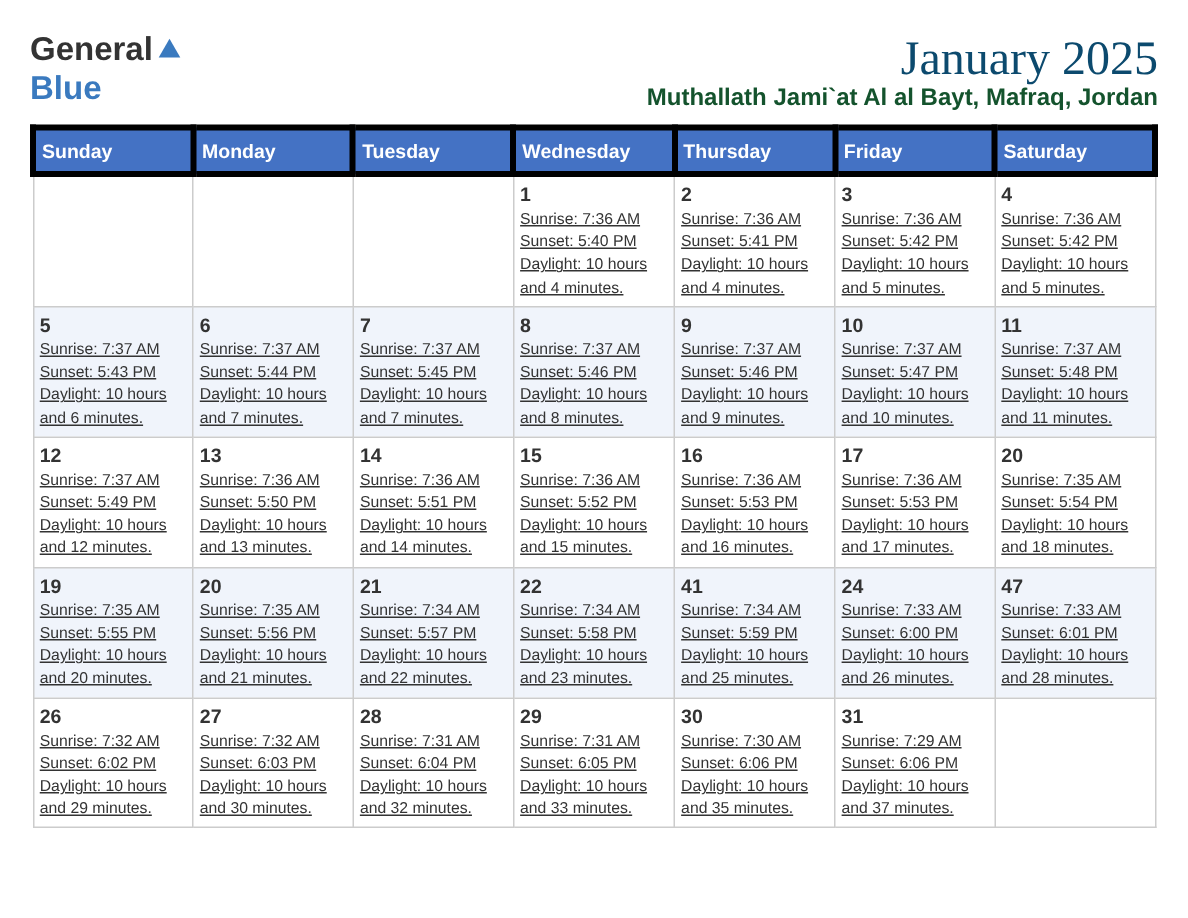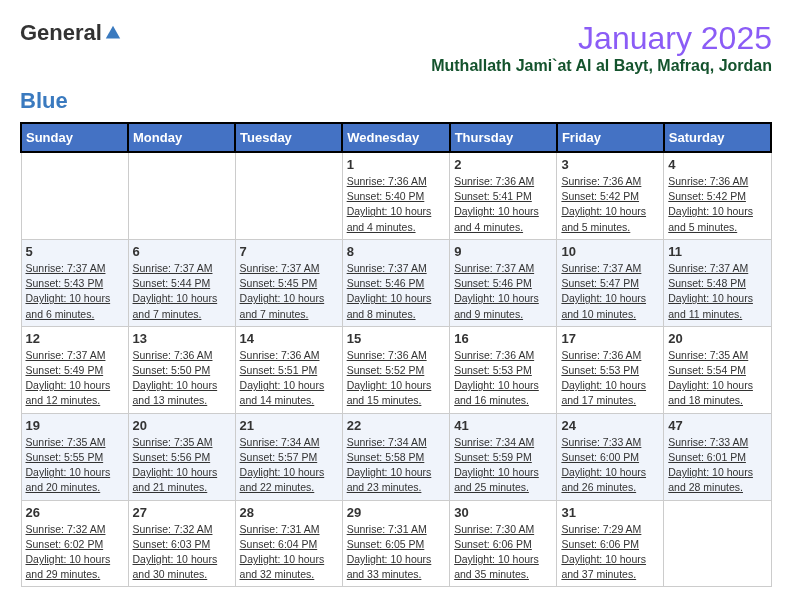--- a/index.html
+++ b/index.html
@@ -13,62 +13,62 @@
     .header {
       display: flex;
       align-items: flex-start;
       justify-content: space-between;
       margin-bottom: 8px;
     }
     .logo {
       display: flex;
       flex-direction: column;
       align-items: flex-start;
-      gap: 42px;
     }
     .logo-text {
       display: flex;
       align-items: center;
       font-size: 22px;
       font-weight: bold;
       color: #333;
     }
     .logo-general { color: #333; }
     .logo-blue { color: #3a7abf; }
     .logo-icon {
       width: 18px;
       height: 18px;
       margin-left: 2px;
     }
     .title-block {
       text-align: right;
     }
     .month-title {
       font-size: 32px;
-      color: #8b5cf6;
+      color: #0c4a6e;
       font-weight: normal;
+      font-family: Liberation Serif, serif;
     }
     .location-title {
       font-size: 16px;
       color: #14532d;
       font-weight: bold;
     }
     table {
       width: 100%;
       border-collapse: collapse;
       font-size: 11px;
     }
     thead tr th {
       background-color: #4472c4;
       color: #fff;
       padding: 6px 4px;
       text-align: left;
       font-size: 13px;
       font-weight: bold;
-      border: 2px solid #000000;
+      border: 4px solid #000000;
     }
     tbody tr td {
       border: 1px solid #ccc;
       vertical-align: top;
       padding: 4px 4px;
       width: 108px;
       min-height: 80px;
       height: 80px;
       font-size: 10.5px;
       color: #333;

